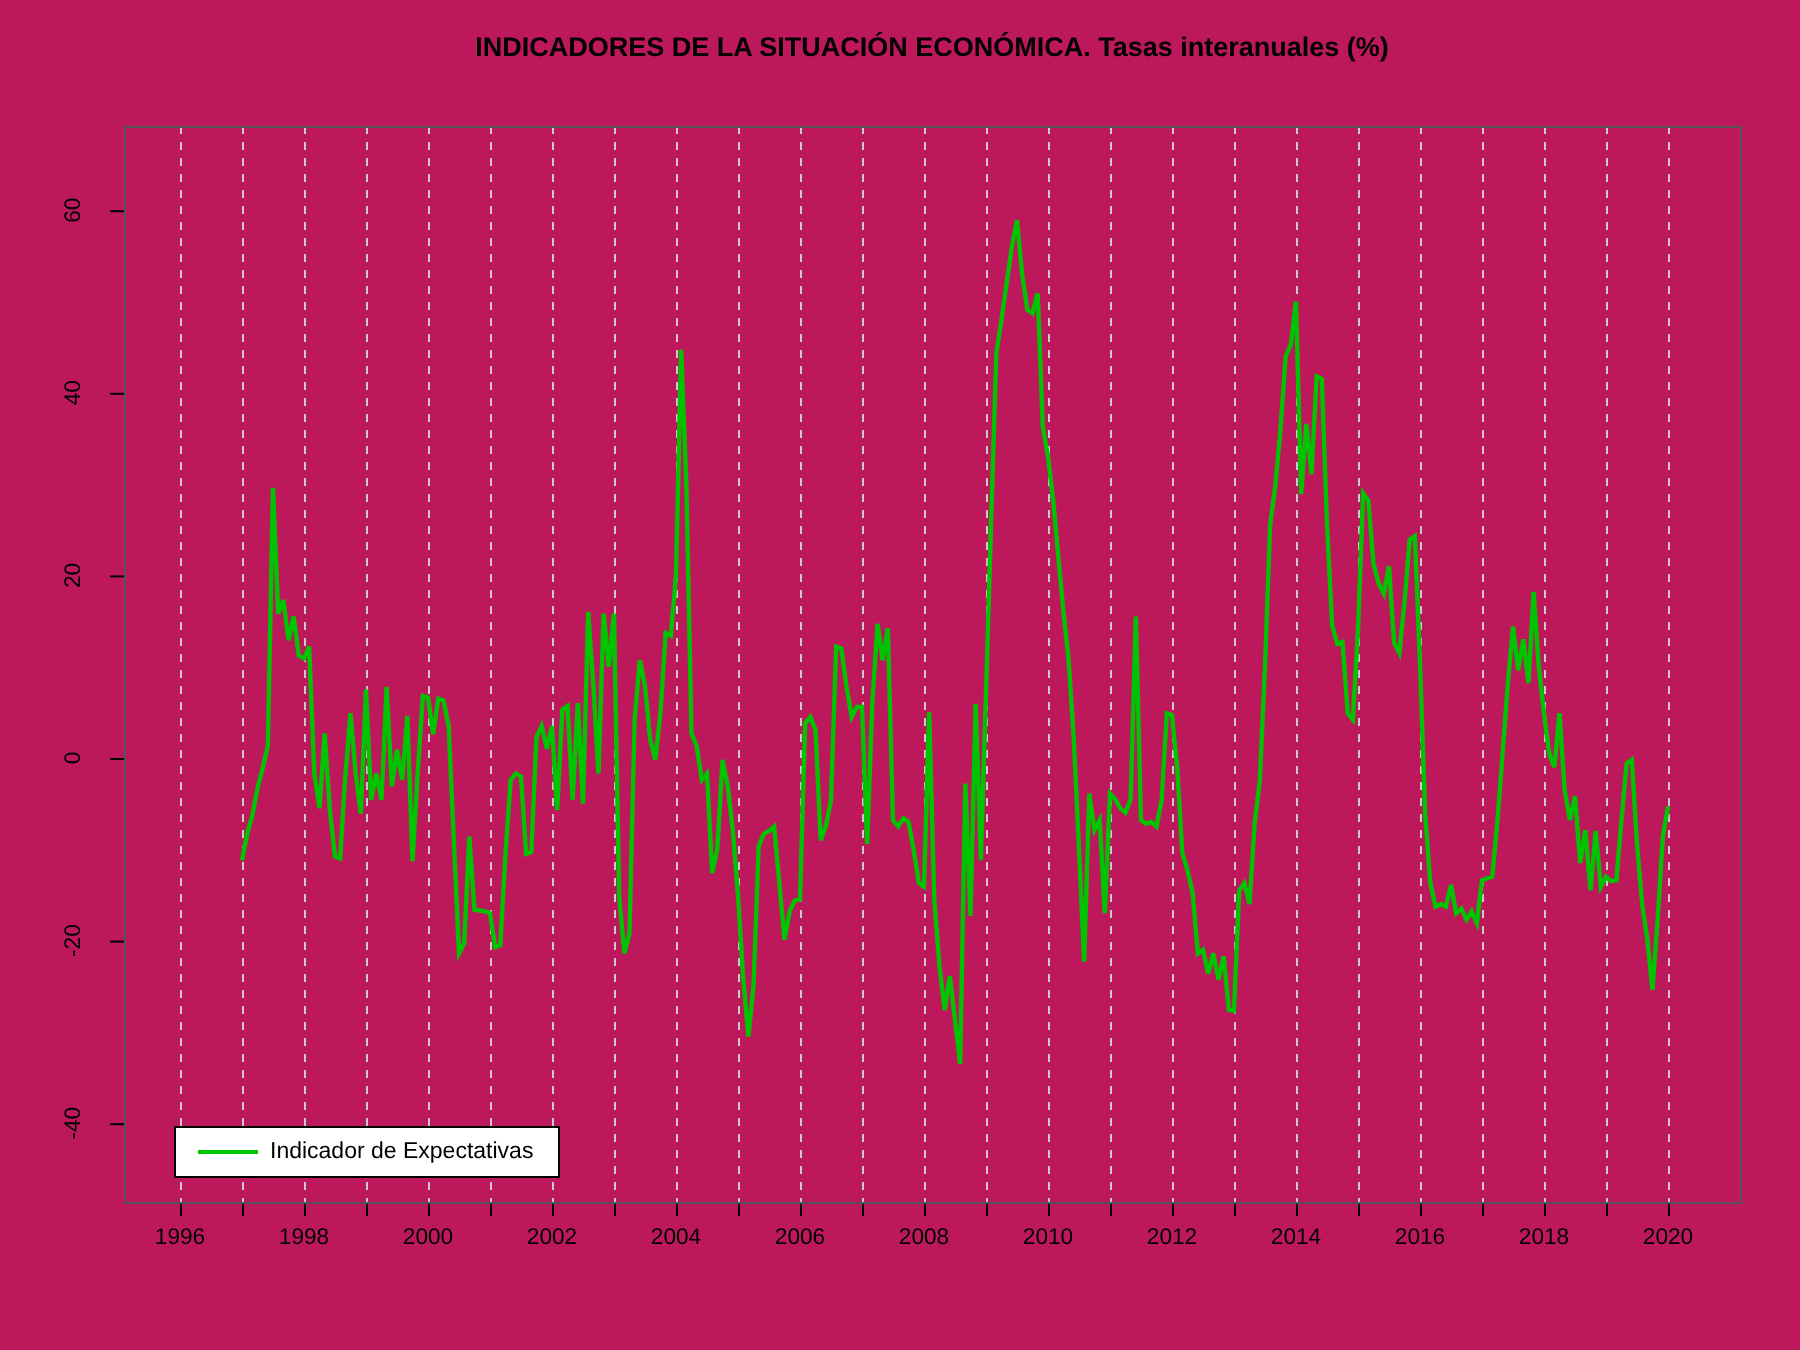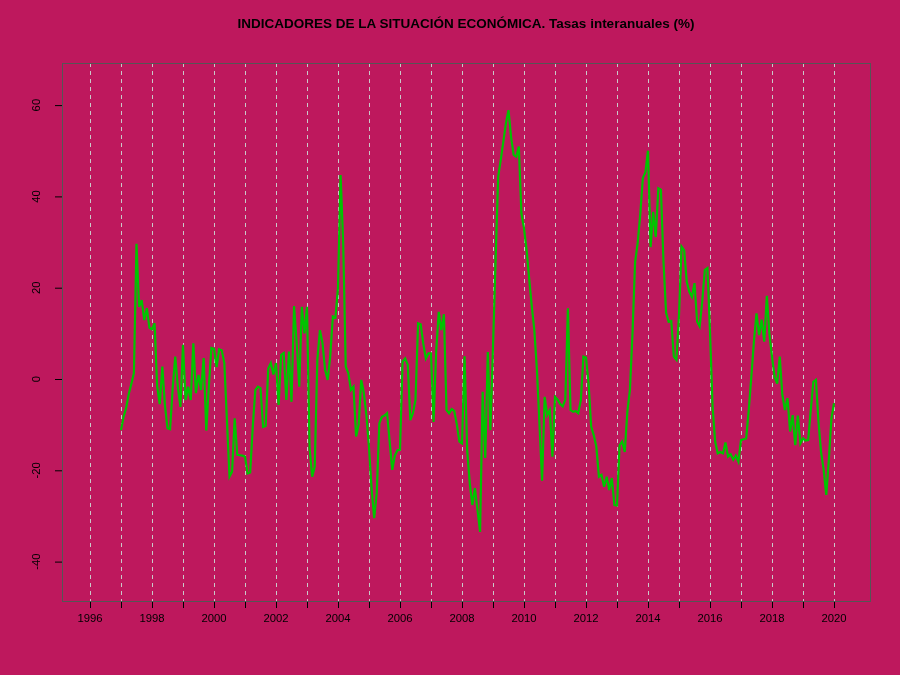--- a/index.html
+++ b/index.html
@@ -90,13 +90,17 @@
       <text x="0" y="0" text-anchor="middle" font-size="11.3px" fill="#000000" font-family="&quot;Liberation Sans&quot;, sans-serif" transform="translate(40,379) rotate(-90)">0</text>
       <line x1="55" y1="288.2" x2="62" y2="288.2" stroke="#000000" stroke-width="1"></line>
       <text x="0" y="0" text-anchor="middle" font-size="11.3px" fill="#000000" font-family="&quot;Liberation Sans&quot;, sans-serif" transform="translate(40,287.7) rotate(-90)">20</text>
       <line x1="55" y1="196.89999999999998" x2="62" y2="196.89999999999998" stroke="#000000" stroke-width="1"></line>
       <text x="0" y="0" text-anchor="middle" font-size="11.3px" fill="#000000" font-family="&quot;Liberation Sans&quot;, sans-serif" transform="translate(40,196.39999999999998) rotate(-90)">40</text>
       <line x1="55" y1="105.59999999999997" x2="62" y2="105.59999999999997" stroke="#000000" stroke-width="1"></line>
       <text x="0" y="0" text-anchor="middle" font-size="11.3px" fill="#000000" font-family="&quot;Liberation Sans&quot;, sans-serif" transform="translate(40,105.09999999999997) rotate(-90)">60</text>
       <rect x="62.5" y="63.5" width="808" height="538" fill="none" stroke="#555555" stroke-width="1"></rect>
       <polyline points="121.00,430.13 123.58,416.89 126.17,407.76 128.75,394.06 131.33,384.02 133.92,373.07 136.50,243.88 139.08,306.87 141.67,300.03 144.25,320.11 146.83,308.24 149.42,327.87 152.00,329.24 154.58,323.31 157.17,386.76 159.75,404.11 162.33,366.67 164.92,405.02 167.50,428.30 170.08,429.22 172.67,388.13 175.25,356.63 177.83,386.76 180.42,406.85 183.00,344.76 185.58,400.00 188.17,386.76 190.75,400.00 193.33,343.39 195.92,393.15 198.50,374.89 201.08,389.96 203.67,358.00 206.25,430.58 208.83,386.76 211.42,347.96 214.00,348.87 216.58,367.13 219.17,349.33 221.75,350.24 224.33,363.02 226.92,420.08 229.50,476.69 232.08,471.67 234.67,418.26 237.25,454.78 239.83,455.24 242.42,455.69 245.00,456.61 247.58,473.50 250.17,472.58 252.75,426.93 255.33,389.96 257.92,386.76 260.50,388.13 263.08,426.93 265.67,426.02 268.25,368.50 270.83,363.02 273.42,374.44 276.00,363.02 278.58,405.02 281.17,354.81 283.75,352.98 286.33,400.00 288.92,351.61 291.50,401.82 294.08,305.96 296.67,342.48 299.25,386.76 301.83,306.87 304.42,333.35 307.00,306.87 309.58,447.93 312.17,476.69 314.75,466.65 317.33,359.83 319.92,330.15 322.50,342.94 325.08,369.87 327.67,379.91 330.25,356.18 332.83,316.46 335.42,317.83 338.00,287.70 340.58,174.94 343.17,242.05 345.75,366.67 348.33,373.07 350.92,389.96 353.50,386.76 356.08,436.52 358.67,424.65 361.25,379.91 363.83,392.69 366.42,415.52 369.00,447.48 371.58,488.56 374.17,518.23 376.75,493.13 379.33,423.28 381.92,416.89 384.50,415.52 387.08,413.24 389.67,441.54 392.25,469.84 394.83,455.69 397.42,450.21 400.00,449.76 402.58,361.65 405.17,358.46 407.75,364.85 410.33,420.08 412.92,413.24 415.50,400.00 418.08,323.31 420.67,324.22 423.25,343.39 425.83,358.46 428.42,353.44 431.00,353.44 433.58,421.91 436.17,351.61 438.75,311.89 441.33,330.15 443.92,314.18 446.50,410.04 449.08,413.24 451.67,409.13 454.25,410.95 456.83,424.65 459.42,441.54 462.00,443.37 464.58,356.18 467.17,450.21 469.75,483.08 472.33,504.99 474.92,488.10 477.50,510.02 480.08,531.93 482.67,391.78 485.25,457.97 487.83,352.07 490.42,430.13 493.00,347.05 495.58,260.31 498.17,176.77 500.75,159.88 503.33,141.62 505.92,123.36 508.50,110.12 511.08,137.05 513.67,154.86 516.25,156.68 518.83,146.64 521.42,213.29 524.00,228.35 526.58,249.81 529.17,278.57 531.75,305.96 534.33,330.15 536.92,369.87 539.50,424.65 542.08,480.80 544.67,396.80 547.25,415.06 549.83,410.04 552.42,456.61 555.00,396.80 557.58,399.54 560.17,404.11 562.75,406.39 565.33,399.54 567.92,308.24 570.50,410.04 573.08,411.87 575.67,410.95 578.25,413.24 580.83,400.00 583.42,356.63 586.00,357.54 588.58,383.56 591.17,426.48 593.75,435.15 596.33,446.56 598.92,476.69 601.50,474.87 604.08,486.73 606.67,476.69 609.25,489.93 611.83,478.06 614.42,504.99 617.00,505.45 619.58,445.19 622.17,441.54 624.75,452.04 627.33,411.87 629.92,389.96 632.50,333.35 635.08,262.14 637.67,242.96 640.25,214.66 642.83,178.14 645.42,172.21 648.00,150.75 650.58,247.07 653.17,211.92 655.75,237.03 658.33,188.18 660.92,189.55 663.50,262.14 666.08,312.81 668.67,321.94 671.25,321.02 673.83,356.63 676.42,359.83 679.00,315.09 681.58,246.61 684.17,250.27 686.75,281.77 689.33,291.81 691.92,296.83 694.50,283.13 697.08,321.48 699.67,326.50 702.25,301.39 704.83,269.90 707.42,268.07 710.00,331.52 712.58,406.85 715.17,441.54 717.75,453.41 720.33,452.04 722.92,453.41 725.50,442.45 728.08,456.61 730.67,454.32 733.25,459.80 735.83,455.69 738.42,461.63 741.00,440.17 743.58,439.26 746.17,438.35 748.75,410.04 751.33,376.72 753.92,341.57 756.50,313.26 759.08,335.18 761.67,319.65 764.25,341.57 766.83,295.92 769.42,333.81 772.00,356.63 774.58,376.72 777.17,383.56 779.75,356.63 782.33,394.98 784.92,410.04 787.50,398.17 790.08,431.50 792.67,415.06 795.25,445.19 797.83,415.52 800.42,443.37 803.00,438.35 805.58,440.63 808.17,440.17 810.75,410.04 813.33,381.74 815.92,379.91 818.50,421.91 821.08,452.04 823.67,469.84 826.25,494.95 828.83,459.80 831.42,418.26 834.00,403.19" fill="none" stroke="#00C400" stroke-width="2.2" stroke-linejoin="miter" stroke-linecap="butt"></polyline>
     </svg>
+  <div id="legend-box">
+    <div id="legend-line" style="background: rgb(0, 196, 0);"></div>
+    <div id="legend-label">Indicador de Expectativas</div>
+  </div>
 </div>
 
 </body></html>

